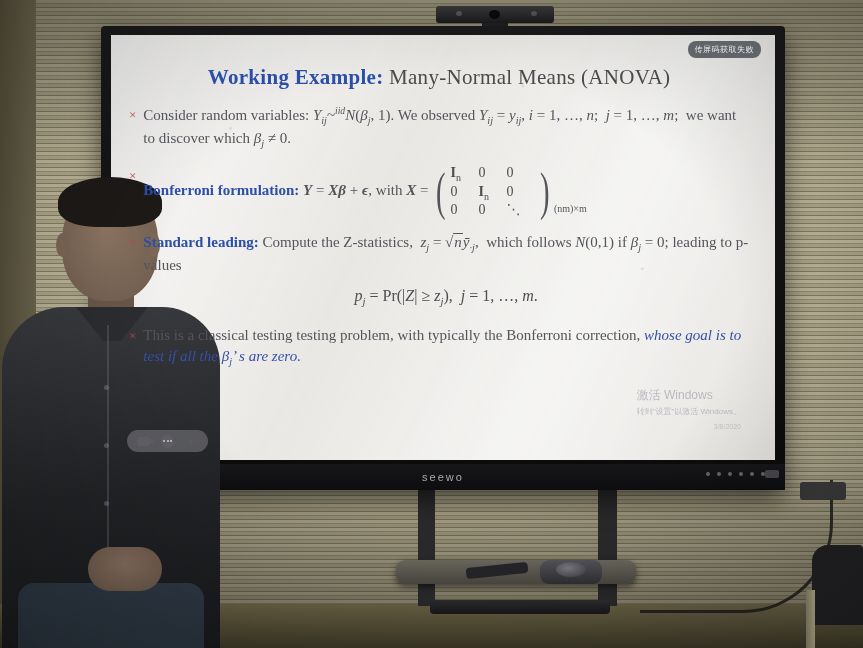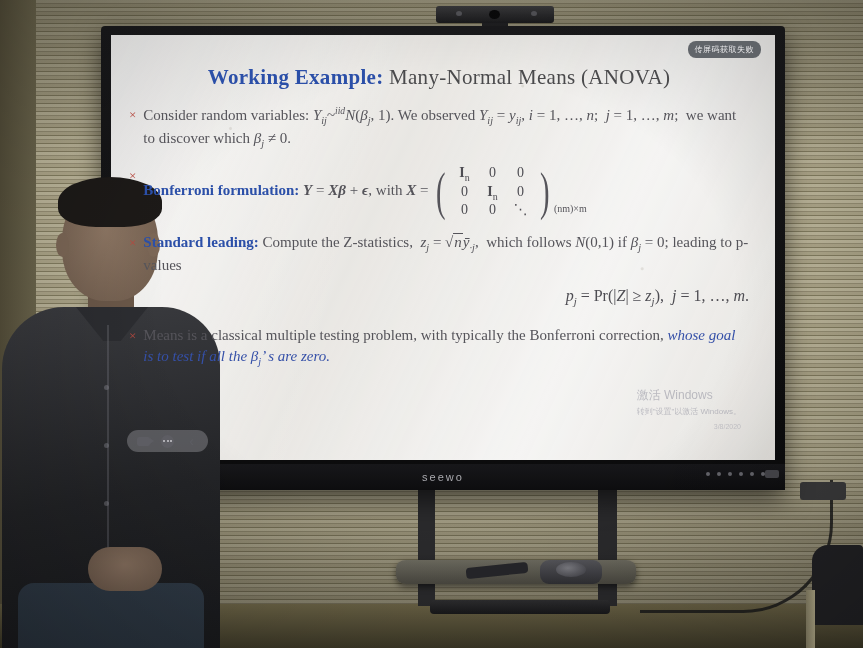--- a/index.html
+++ b/index.html
@@ -165,31 +165,31 @@
     color:#b5483f;font-size:13px;line-height:1.5;flex:0 0 auto;padding-top:1px;
   }
   .bullet-text{flex:1 1 auto;}
   .accent{color:#2b4fa8;font-weight:bold;}
   .ital-blue{color:#3550a8;font-style:italic;}
   .mathi{font-style:italic;}
   .mathb{font-style:italic;font-weight:bold;}
   sub{font-size:.68em;font-style:italic;}
   sup{font-size:.64em;font-style:italic;}
 
-  .eqline{text-align:right;margin:9px 0 2px 0;font-size:16px;color:#4e4d53;}
+  .eqline{text-align:center;margin:9px 0 2px 0;font-size:16px;color:#4e4d53;}
 
   
   .matrix-wrap{display:inline-flex;align-items:center;vertical-align:middle;gap:1px;}
   .paren{
     font-size:52px;line-height:.78;color:#55545a;font-family:"Liberation Serif",serif;
     transform:scaleX(.55);
   }
   .matrix{
     display:grid;grid-template-columns:repeat(3,28px);
-    text-align:center;font-size:14px;line-height:1.18;color:#4e4d53;
+    text-align:left;font-size:14px;line-height:1.18;color:#4e4d53;
   }
   .msub{font-size:10px;vertical-align:sub;}
   .mdim{font-size:10px;align-self:flex-end;padding-bottom:2px;color:#55545a;}
 
   .sqrt{border-top:1px solid #55545a;padding:0 1px;}
 
   
   .watermark{
     position:absolute;right:34px;bottom:30px;z-index:3;
     text-align:left;color:#9a9aa6;opacity:.62;
@@ -356,21 +356,21 @@
             follows <span class="mathi">N</span>(0,1) if <span class="mathi">β</span><sub>j</sub> = 0; leading to p-values
             <div class="eqline">
               <span class="mathi">p</span><sub>j</sub> = Pr(|<span class="mathi">Z</span>| ≥ <span class="mathi">z</span><sub>j</sub>), &nbsp;<span class="mathi">j</span> = 1, …, <span class="mathi">m</span>.
             </div>
           </span>
         </div>
 
         <div class="bullet">
           <span class="bullet-mark">×</span>
           <span class="bullet-text">
-            <span>Means is a classical multiple testing problem, with typically</span>
+            <span>This is a classical testing testing problem, with typically</span>
             <span>the Bonferroni correction,</span>
             <span class="ital-blue">whose goal is to test if all the</span>
             <span class="ital-blue"><span class="mathi">β</span><sub>j</sub>’ s are zero.</span>
           </span>
         </div>
 
       </div>
 
       <div class="watermark">
         <div class="wm1">激活 Windows</div>

